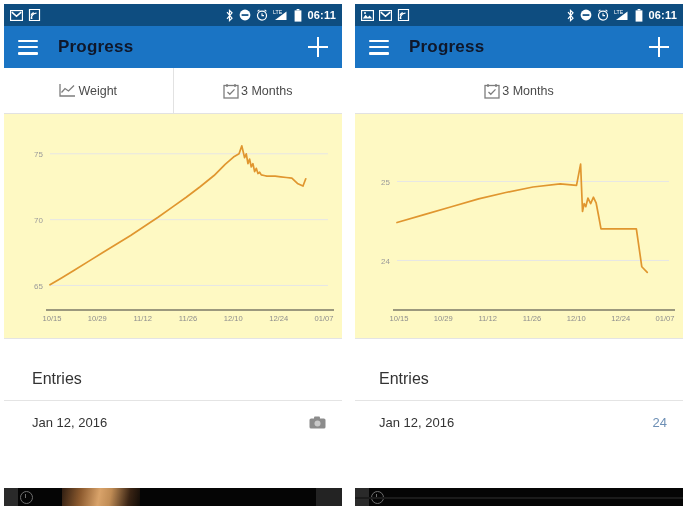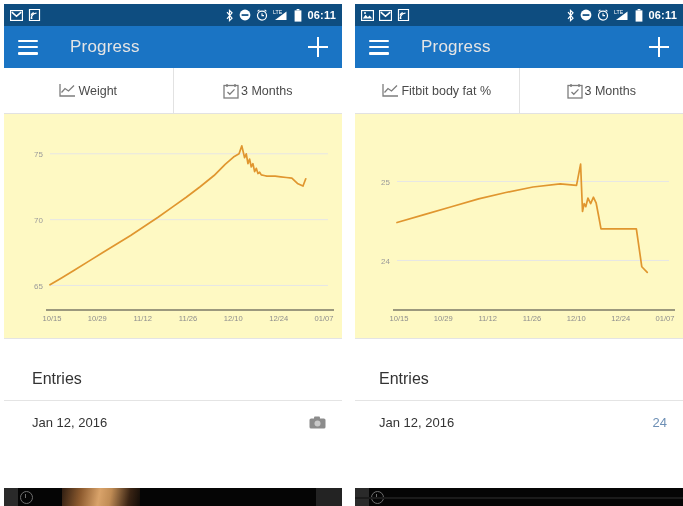--- a/index.html
+++ b/index.html
@@ -42,22 +42,22 @@
   .appbar{
     height:42px;
     background:#1a74c4;
     display:flex;align-items:center;
     padding:0 14px;
     box-sizing:border-box;
   }
   .hamburger{width:20px;height:15px;display:flex;flex-direction:column;justify-content:space-between;cursor:pointer;}
   .hamburger span{display:block;height:2.5px;background:#fff;border-radius:1px;}
   .appbar-title{
-    color:#e5e5e5;font-size:17px;font-weight:normal;
-    margin-left:32px;letter-spacing:.2px;
+    color:#0f172a;font-size:17px;font-weight:bold;
+    margin-left:20px;letter-spacing:.2px;
   }
   .plus{margin-left:auto;width:20px;height:20px;position:relative;cursor:pointer;}
   .plus:before,.plus:after{content:"";position:absolute;background:#fff;}
   .plus:before{left:0;top:9px;width:20px;height:2.2px;}
   .plus:after{top:0;left:9px;height:20px;width:2.2px;}
 
   
   .tabs{
     display:flex;height:45px;background:#fff;
     border-bottom:1px solid #e2e2e2;
@@ -281,27 +281,20 @@
         <span></span>
           <span></span>
           <span></span>
       </div>
       <div class="appbar-title">Progress</div>
       <div class="plus"></div>
     </div>
 
     <div class="tabs">
       <div class="tab">
-        <svg width="17" height="15" viewBox="0 0 17 15">
-          <path d="M1 1 V13 H16" fill="none" stroke="#7d7d7d" stroke-width="1.3"></path>
-          <path d="M2.5 9.5 L6 5.5 L9.5 8 L15 2.5" fill="none" stroke="#7d7d7d" stroke-width="1.3"></path>
-        </svg>
-        <span class="tab-label">Fitbit body fat %</span>
-      </div>
-      <div class="tab">
         <svg width="16" height="16" viewBox="0 0 16 16">
           <rect x="1" y="2.5" width="14" height="12.5" fill="none" stroke="#7d7d7d" stroke-width="1.3"></rect>
           <path d="M4 1 V4 M12 1 V4" stroke="#7d7d7d" stroke-width="1.4"></path>
           <path d="M4.5 9 L6.8 11.3 L11.5 6.4" fill="none" stroke="#7d7d7d" stroke-width="1.3"></path>
         </svg>
         <span class="tab-label">3 Months</span>
       </div>
     </div>
 
     <div class="chart-wrap">

